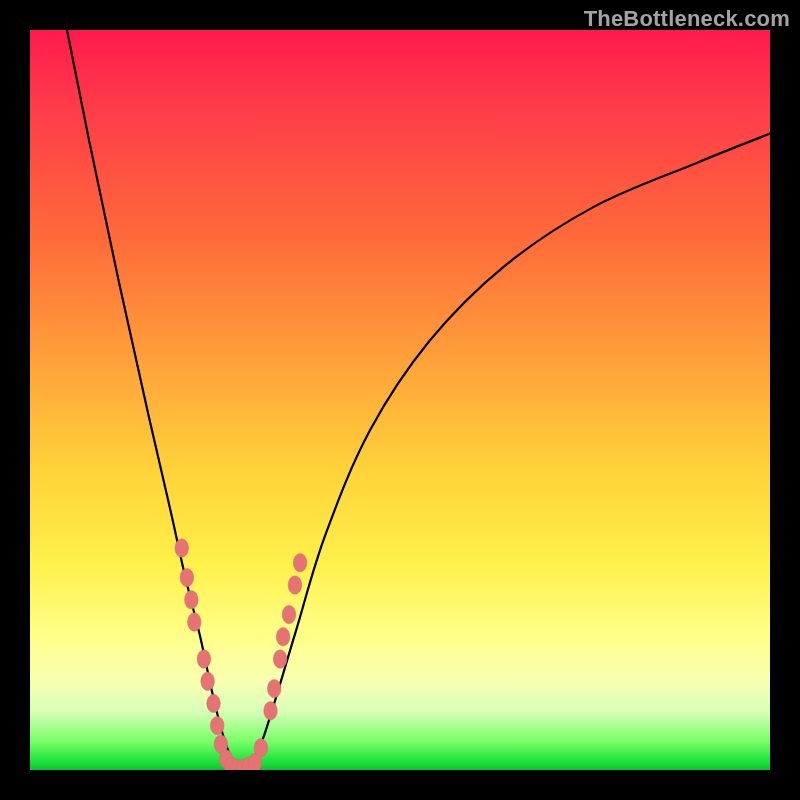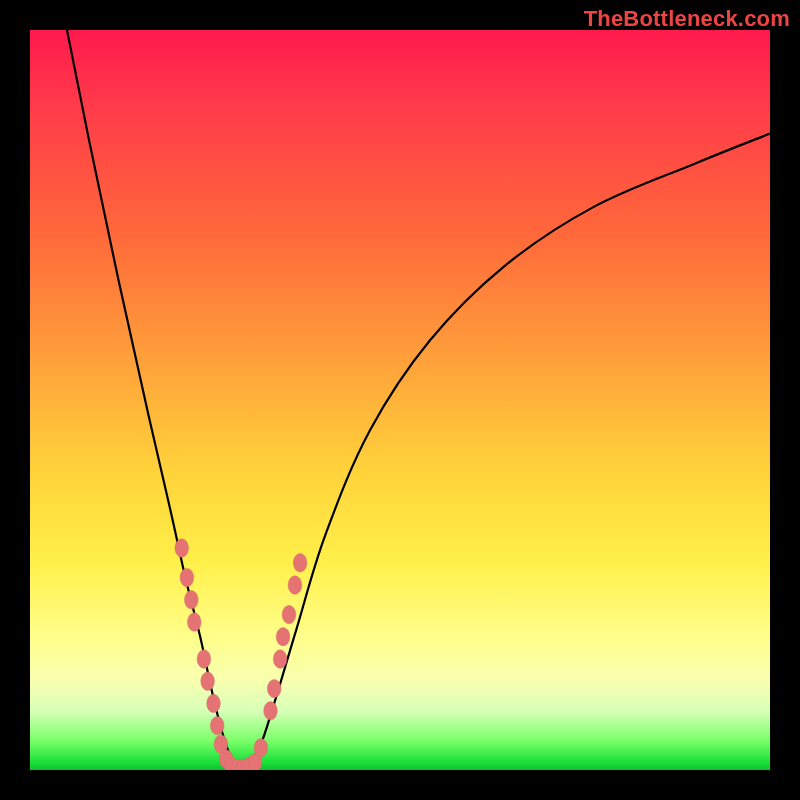--- a/index.html
+++ b/index.html
@@ -38,21 +38,21 @@
       #0fc030 100%
     );
   }
   .watermark {
     position: absolute;
     top: 6px;
     right: 10px;
     font-family: Arial, Helvetica, sans-serif;
     font-size: 22px;
     font-weight: 600;
-    color: #ef4444;
+    color: #a3a3a3;
     letter-spacing: 0.2px;
     user-select: none;
   }
   svg.curve {
     position: absolute;
     inset: 0;
     width: 100%;
     height: 100%;
   }
   .curve-path {

